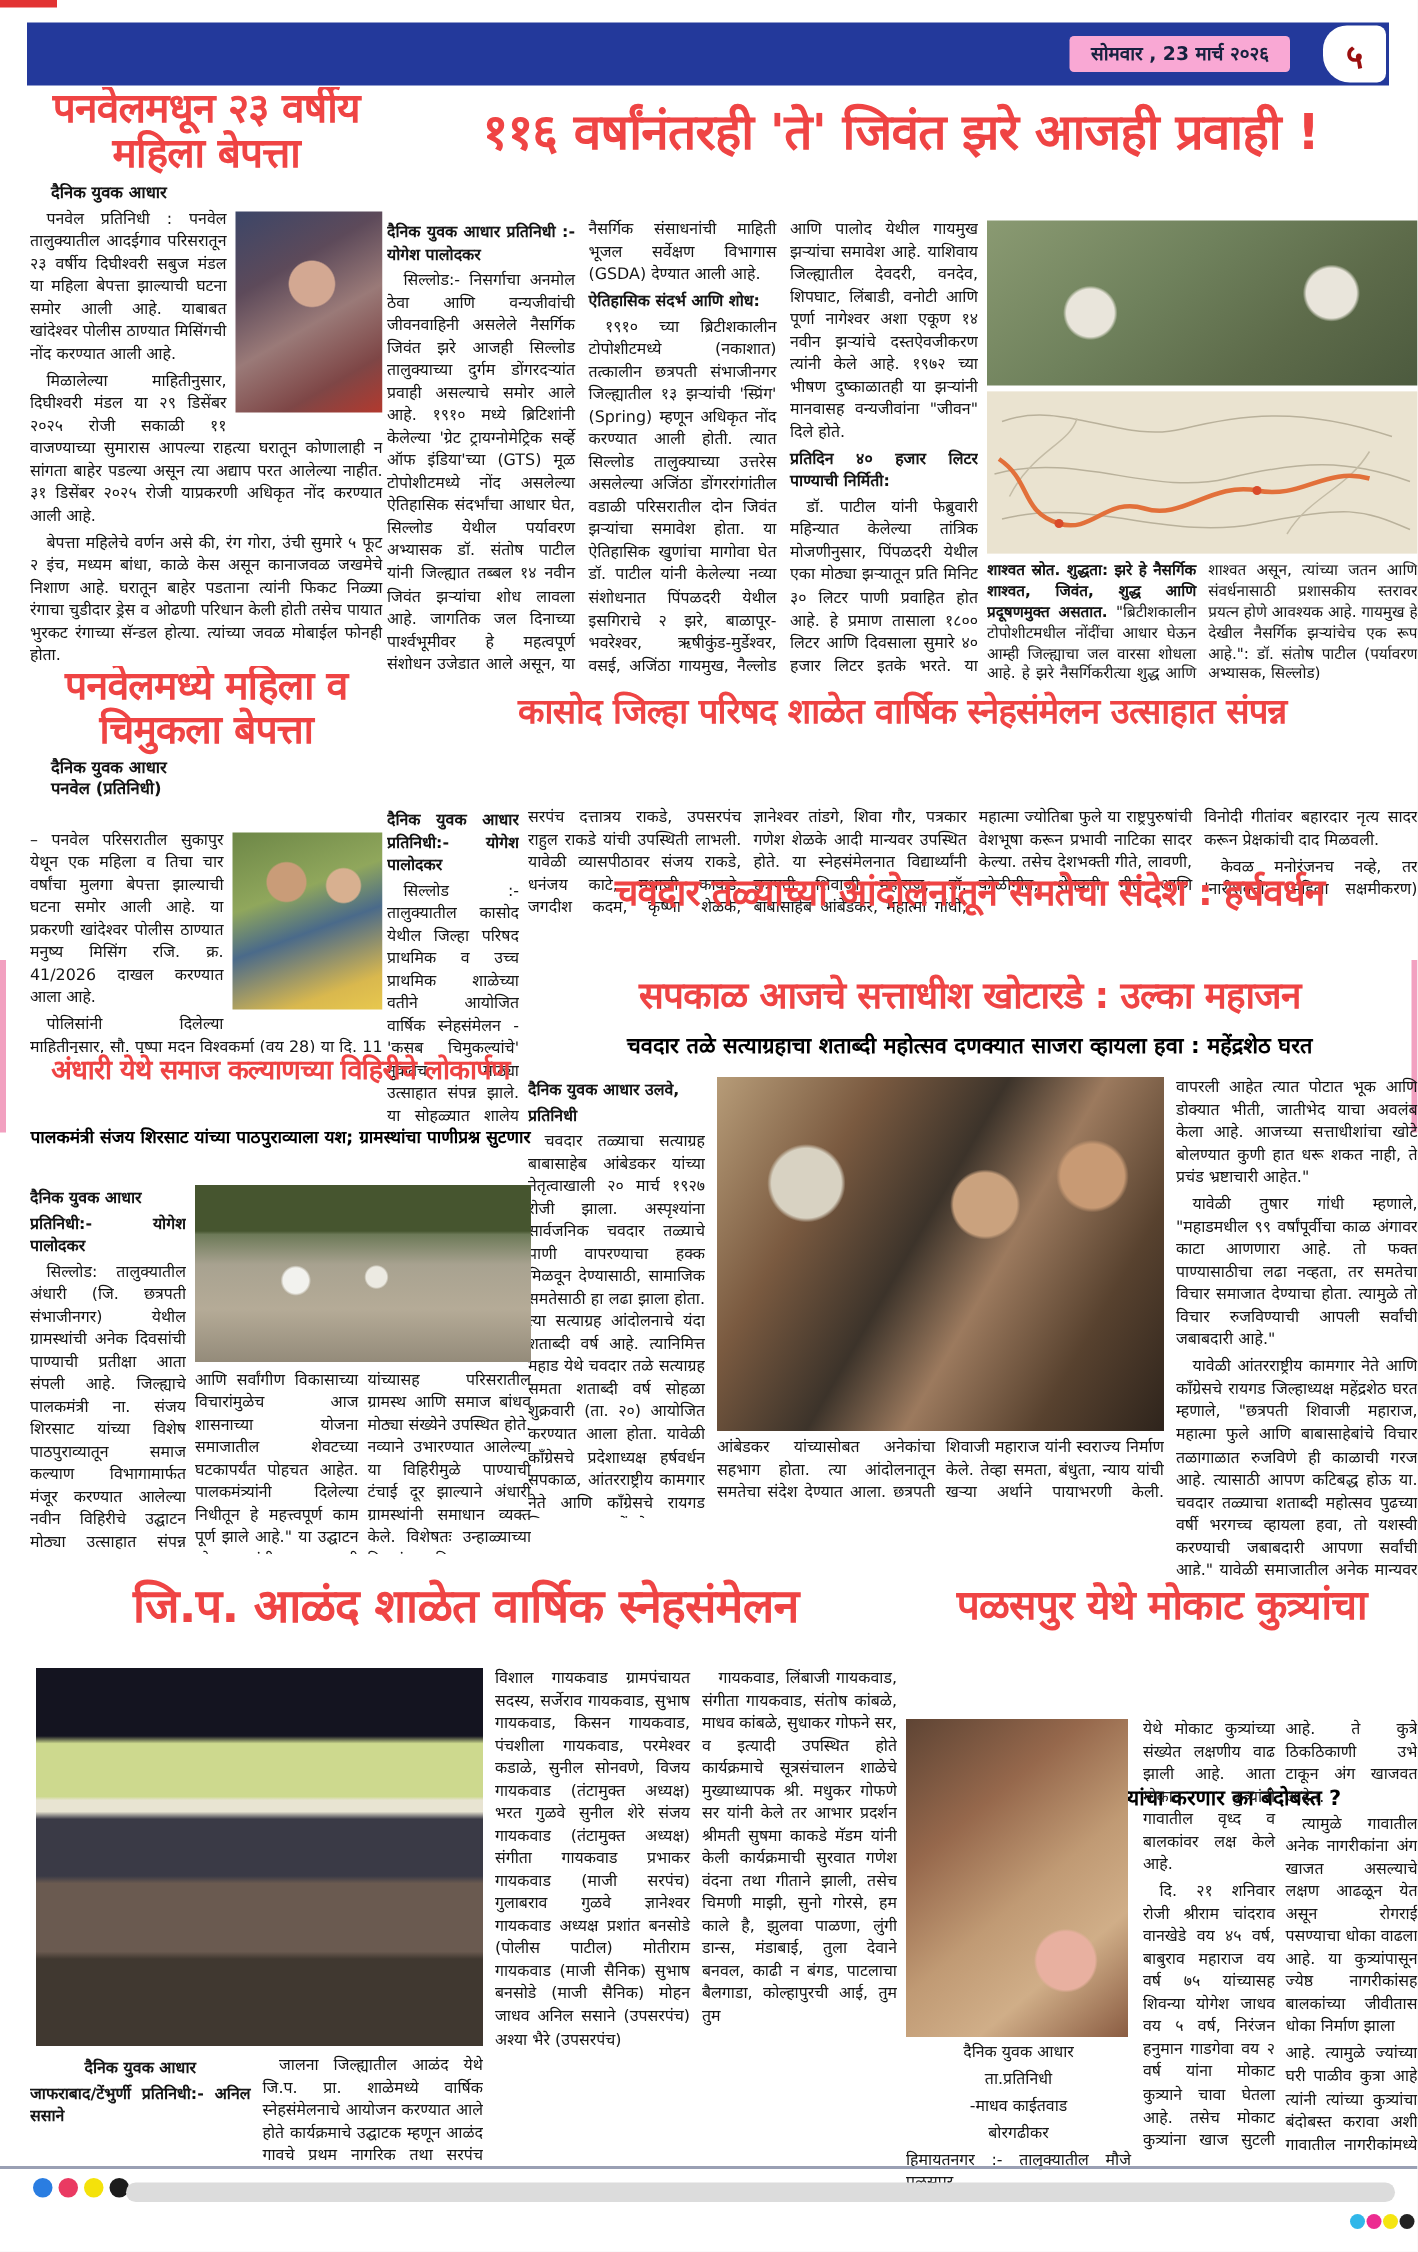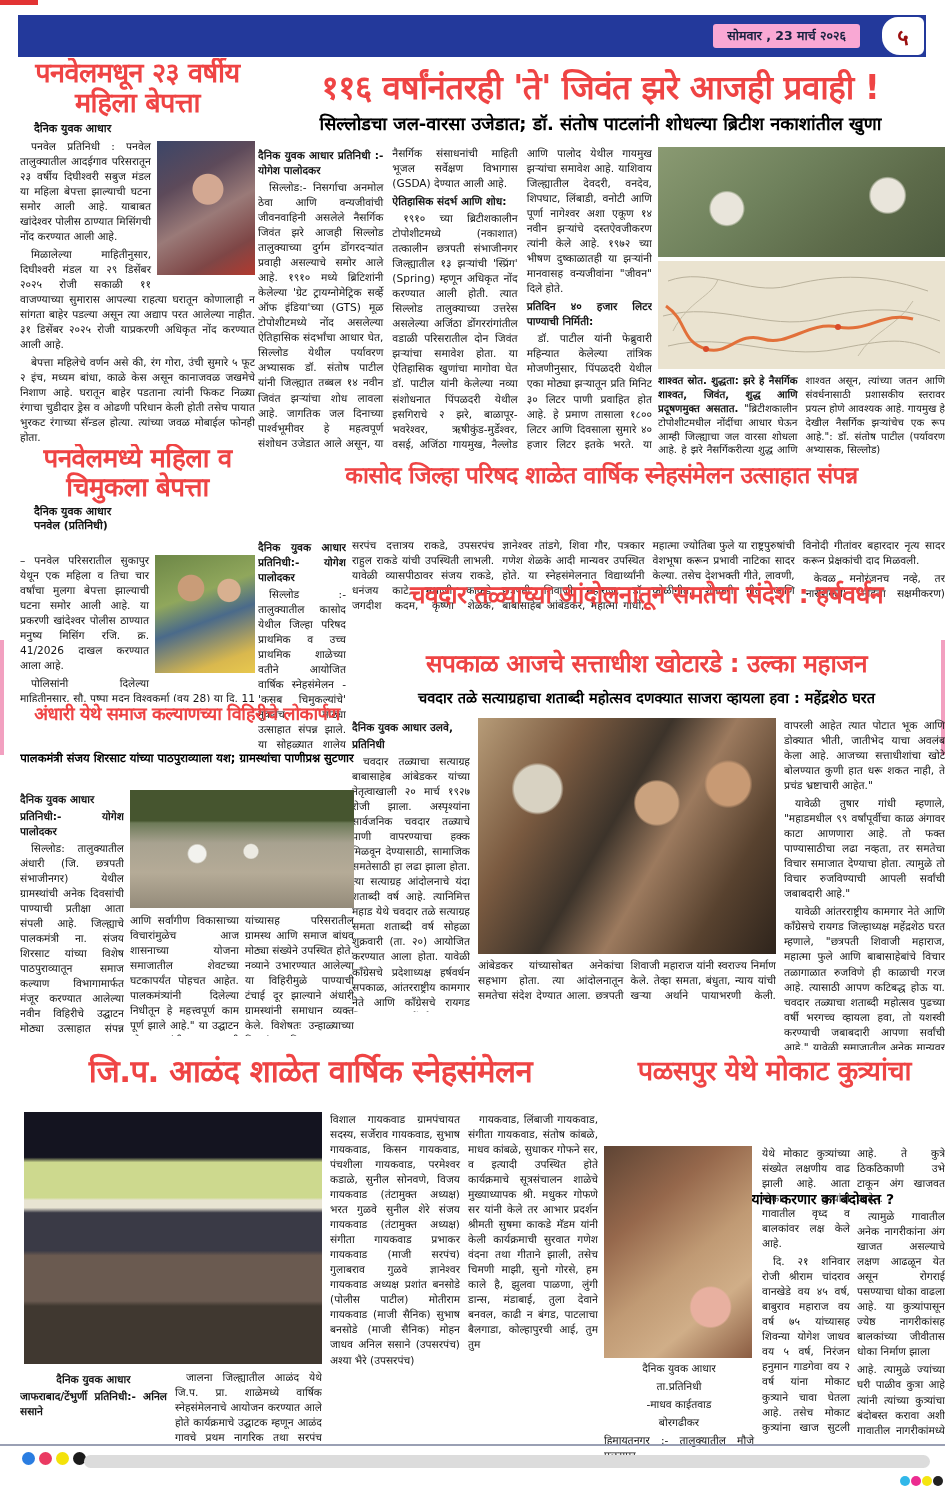--- a/index.html
+++ b/index.html
@@ -109,21 +109,20 @@
     <div class="byl" style="margin:0 0 19px;text-indent:14px;">पनवेल (प्रतिनिधी)</div>
     <div class="txt">
       <div class="photo ph2 floatph" style="width:100px;height:118px;"></div>
       <p class="nohang">– पनवेल परिसरातील सुकापुर येथून एक महिला व तिचा चार वर्षांचा मुलगा बेपत्ता झाल्याची घटना समोर आली आहे. या प्रकरणी खांदेश्वर पोलीस ठाण्यात मनुष्य मिसिंग रजि. क्र. 41/2026 दाखल करण्यात आला आहे.</p>
       <p>पोलिसांनी दिलेल्या माहितीनुसार, सौ. पुष्पा मदन विश्वकर्मा (वय 28) या दि. 11 मार्च 2026 रोजी दुपारी 1 वाजता आपल्या राहत्या घरातून मुलगा प्रिन्स (वय 4) याला सोबत घेऊन निघून गेल्या, त्यानंतर त्या अद्याप घरी परतलेल्या नाहीत.</p>
 
     </div>
   </div>
 
   <div class="abs hl" style="left:256px;top:70px;width:689px;font-size:33px;">११६ वर्षांनंतरही 'ते' जिवंत झरे आजही प्रवाही !</div>
-  <div class="abs subhl" style="left:256px;top:114px;width:689px;font-size:18px;">सिल्लोडचा जल-वारसा उजेडात; डॉ. संतोष पाटलांनी शोधल्या ब्रिटीश नकाशांतील खुणा</div>
   <div class="abs m-body txt clip">
     <p class="subh">दैनिक युवक आधार प्रतिनिधी :- योगेश पालोदकर</p>
     <p>सिल्लोड:- निसर्गाचा अनमोल ठेवा आणि वन्यजीवांची जीवनवाहिनी असलेले नैसर्गिक जिवंत झरे आजही सिल्लोड तालुक्याच्या दुर्गम डोंगरदऱ्यांत प्रवाही असल्याचे समोर आले आहे. १९१० मध्ये ब्रिटिशांनी केलेल्या 'ग्रेट ट्रायग्नोमेट्रिक सर्व्हे ऑफ इंडिया'च्या (GTS) मूळ टोपोशीटमध्ये नोंद असलेल्या ऐतिहासिक संदर्भांचा आधार घेत, सिल्लोड येथील पर्यावरण अभ्यासक डॉ. संतोष पाटील यांनी जिल्ह्यात तब्बल १४ नवीन जिवंत झऱ्यांचा शोध लावला आहे. जागतिक जल दिनाच्या पार्श्वभूमीवर हे महत्वपूर्ण संशोधन उजेडात आले असून, या नैसर्गिक संसाधनांची माहिती भूजल सर्वेक्षण विभागास (GSDA) देण्यात आली आहे.</p>
     <p class="subh">ऐतिहासिक संदर्भ आणि शोध:</p>
     <p>१९१० च्या ब्रिटीशकालीन टोपोशीटमध्ये (नकाशात) तत्कालीन छत्रपती संभाजीनगर जिल्ह्यातील १३ झऱ्यांची 'स्प्रिंग' (Spring) म्हणून अधिकृत नोंद करण्यात आली होती. त्यात सिल्लोड तालुक्याच्या उत्तरेस असलेल्या अजिंठा डोंगररांगांतील वडाळी परिसरातील दोन जिवंत झऱ्यांचा समावेश होता. या ऐतिहासिक खुणांचा मागोवा घेत डॉ. पाटील यांनी केलेल्या नव्या संशोधनात पिंपळदरी येथील इसगिराचे २ झरे, बाळापूर-भवरेश्वर, ऋषीकुंड-मुर्डेश्वर, वसई, अजिंठा गायमुख, नैल्लोड आणि पालोद येथील गायमुख झऱ्यांचा समावेश आहे. याशिवाय जिल्ह्यातील देवदरी, वनदेव, शिपघाट, लिंबाडी, वनोटी आणि पूर्णा नागेश्वर अशा एकूण १४ नवीन झऱ्यांचे दस्तऐवजीकरण त्यांनी केले आहे. १९७२ च्या भीषण दुष्काळातही या झऱ्यांनी मानवासह वन्यजीवांना "जीवन" दिले होते.</p>
     <p class="subh">प्रतिदिन ४० हजार लिटर पाण्याची निर्मिती:</p>
     <p>डॉ. पाटील यांनी फेब्रुवारी महिन्यात केलेल्या तांत्रिक मोजणीनुसार, पिंपळदरी येथील एका मोठ्या झऱ्यातून प्रति मिनिट ३० लिटर पाणी प्रवाहित होत आहे. हे प्रमाण तासाला १८०० लिटर आणि दिवसाला सुमारे ४० हजार लिटर इतके भरते. या शाश्वत प्रवाहामुळेच अजिंठा डोंगररांगेत 'एकचिबा', 'चारोळी', 'रायण-खिरणी' आणि दुर्मिळ 'वासाचर्ण' यांसारखी वनसंपदा कडक उन्हाळ्यातही हिरवीगार दिसत आहे. ऋषीकुंड येथील दुर्गम कपारीतील झऱ्यांमुळे येथील जैवविविधता टिकून आहे.</p>
 
   </div>
   <div class="abs m-img">

